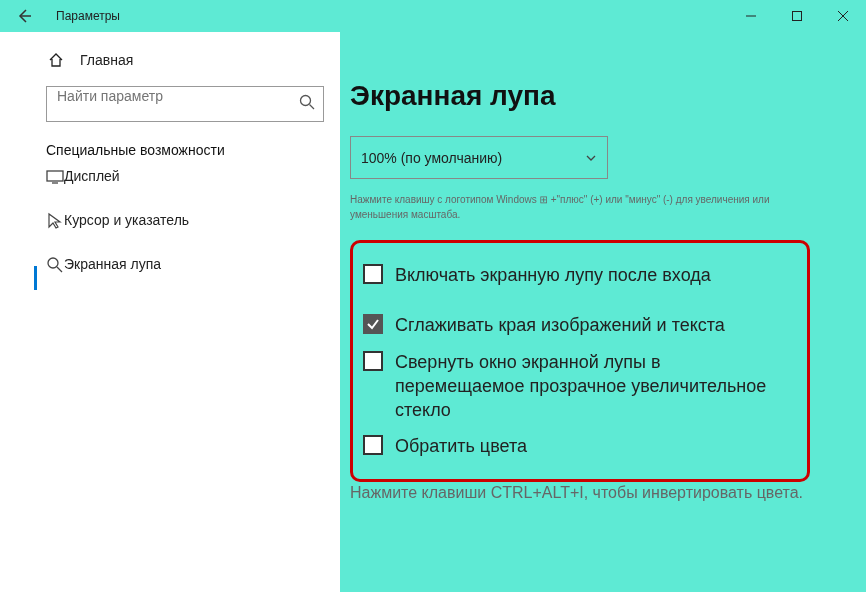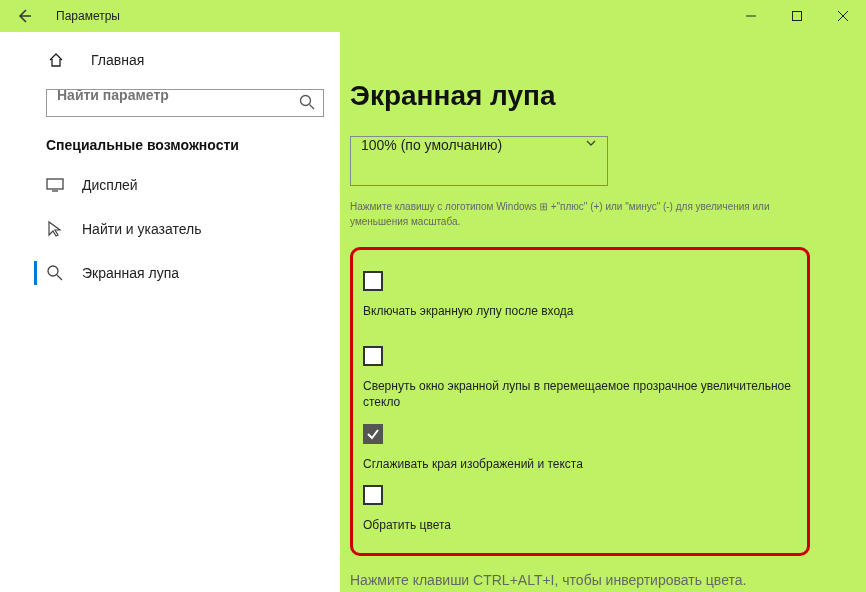--- a/index.html
+++ b/index.html
@@ -1,44 +1,44 @@
 <!DOCTYPE html>
 <html><head>
 <meta charset="utf-8">
 <style>
   * { box-sizing: border-box; margin: 0; padding: 0; font-family: "Segoe UI", Arial, sans-serif; }
   html, body { width: 866px; height: 592px; overflow: hidden; background: #fff; }
-  .window { width: 866px; height: 592px; background: #bef264; position: relative; }
+  .window { width: 866px; height: 592px; background: #5eead4; position: relative; }
   .title-bar { height: 32px; display: flex; align-items: center; }
   .back-btn { width: 48px; height: 32px; display: flex; align-items: center; justify-content: center; color: #333; }
   .title-text { font-size: 12px; color: #222; margin-left: 8px; }
   .win-controls { margin-left: auto; display: flex; }
   .win-btn { width: 46px; height: 32px; display:flex; align-items:center; justify-content:center; color:#222; }
   .body { display: flex; height: calc(100% - 32px); }
   .sidebar { width: 340px; padding: 8px 0 0 0; background:#fff; border-right: 0; position:relative; }
-  .home-row { display:flex; align-items:center; height:40px; padding-left:48px; gap:27px; color:#222; font-size:14px; }
+  .home-row { display:flex; align-items:center; height:40px; padding-left:48px; gap:16px; color:#222; font-size:14px; }
   .search-wrap { margin: 6px 16px 10px 46px; }
   .search { position: relative; }
-  .search input { width: 100%; height: 28px; border:1px solid #999; padding: 0 34px 16px 10px; font-size:14px; background:#fff; color:#666;font-weight:bold; }
+  .search input { width: 100%; height: 36px; border:1px solid #999; padding: 0 34px 16px 10px; font-size:14px; background:#fff; color:#666; }
   .search-icon { position:absolute; right:8px; top:7px; color:#555; }
-  .section-title { padding: 10px 16px 10px 46px; font-size:14px; font-weight:700; color:#111; }
+  .section-title { padding: 10px 16px 10px 46px; font-size:14px; font-weight:400; color:#111; }
   .group-label { padding: 28px 16px 6px 46px; font-size:13px; color:#666; }
-  .nav-item { display:flex; align-items:center; height:44px; padding-left:46px; gap:18px; font-size:14px; color:#222; cursor:pointer; position:relative; }
+  .nav-item { display:flex; height:44px; padding-left:46px; font-size:14px; color:#222; cursor:pointer; position:relative; }
   .nav-item .icon { width:18px; height:18px; color:#444; display:flex; align-items:center; justify-content:center; }
   .nav-item.selected::before { content:""; position:absolute; left:34px; top:10px; bottom:10px; width:3px; background:#0078d4; }
   .content { flex:1; padding: 48px 30px 0 10px; overflow:hidden; position:relative; }
   .page-title { font-size:28px; font-weight:600; color:#111; margin-bottom: 24px; }
-  .zoom-select { width:258px; height:50px; border:1px solid #888; display:flex; align-items:flex-start; padding:0 10px; font-size:14px; color:#222; justify-content:space-between; margin-bottom:14px; }
+  .zoom-select { width:258px; height:43px; border:1px solid #888; display:flex; align-items:center; padding:0 10px; font-size:14px; color:#222; justify-content:space-between; margin-bottom:14px; }
   .hint { font-size:10px; color:#666; line-height:1.45; max-width:430px; }
   .highlight-box { border:3px solid #c00; border-radius:10px; padding: 14px 16px 14px 10px; margin-top:18px; max-width:460px; }
-  .check-row { display:flex; align-items:flex-start; gap:12px; padding:6px 0; font-size:12px; color:#222; line-height:1.35;flex-direction:column; }
+  .check-row { display:flex; align-items:flex-start; gap:12px; padding:6px 0; font-size:18px; color:#222; line-height:1.35; }
   .check-row .cbox { width:20px; height:20px; border:2px solid #333; flex:0 0 20px; margin-top:1px; display:flex; align-items:center; justify-content:center; background:#fff; }
   .check-row .cbox.checked { background:#555; border-color:#555; color:#fff; }
   .gap { height:14px; }
-  .hint2 { font-size:14px; color:#666; margin-top:16px; }
+  .hint2 { font-size:16px; color:#666; margin-top:2px; }
   svg { display:block; }
 </style>
 </head>
 <body>
 
 <div class="window">
   <div class="title-bar">
     <div class="back-btn">
       <svg width="16" height="16" viewBox="0 0 16 16">
           <path d="M10 2 L4 8 L10 14" fill="none" stroke="currentColor" stroke-width="1.5"></path>
@@ -99,21 +99,21 @@
         </span>
         <span>Дисплей</span>
       </div>
 
       <div class="nav-item">
         <span class="icon">
           <svg width="18" height="18" viewBox="0 0 18 18">
               <path d="M3 2 L3 15 L7 11 L10 16 L12 15 L9 10 L14 10 Z" fill="none" stroke="currentColor" stroke-width="1.2"></path>
             </svg>
         </span>
-        <span>Найти и указатель</span>
+        <span>Курсор и указатель</span>
       </div>
 
       <div class="nav-item selected">
         <span class="icon">
           <svg width="18" height="18" viewBox="0 0 18 18">
               <circle cx="7" cy="7" r="5" fill="none" stroke="currentColor" stroke-width="1.3"></circle>
               <path d="M11 11 L16 16" stroke="currentColor" stroke-width="1.3"></path>
             </svg>
         </span>
         <span>Экранная лупа</span>
@@ -136,30 +136,30 @@
 
       <div class="hint">Нажмите клавишу с логотипом Windows ⊞ +"плюс" (+) или "минус" (-) для увеличения или уменьшения масштаба.</div>
 
       <div class="highlight-box">
         <div class="check-row">
           <div class="cbox"></div>
           <span>Включать экранную лупу после входа</span>
         </div>
         <div class="gap"></div>
         <div class="check-row">
-          <div class="cbox"></div>
-          <span>Свернуть окно экранной лупы в перемещаемое прозрачное увеличительное стекло</span>
-        </div>
-        <div class="check-row">
           <div class="cbox checked">
             <svg width="14" height="14" viewBox="0 0 14 14">
                 <path d="M2 7 L6 11 L12 3" fill="none" stroke="#fff" stroke-width="2"></path>
               </svg>
           </div>
           <span>Сглаживать края изображений и текста</span>
+        </div>
+        <div class="check-row">
+          <div class="cbox"></div>
+          <span>Свернуть окно экранной лупы в перемещаемое прозрачное увеличительное стекло</span>
         </div>
         <div class="check-row">
           <div class="cbox"></div>
           <span>Обратить цвета</span>
         </div>
       </div>
 
       <div class="hint2">Нажмите клавиши CTRL+ALT+I, чтобы инвертировать цвета.</div>
     </div>
   </div>

